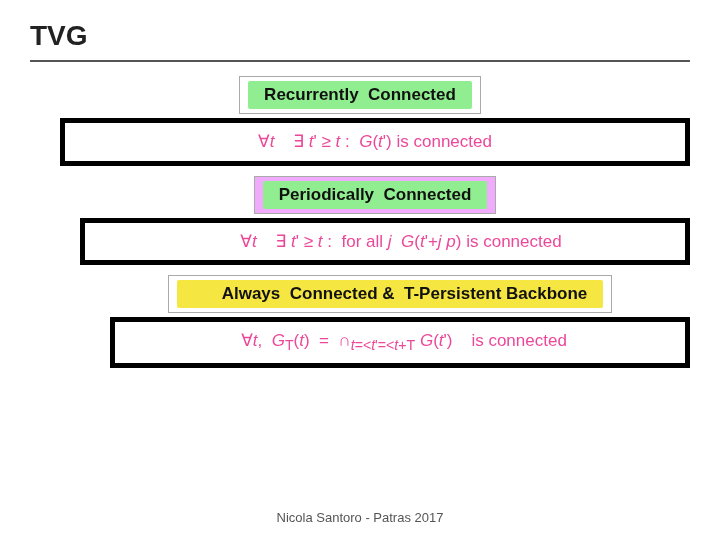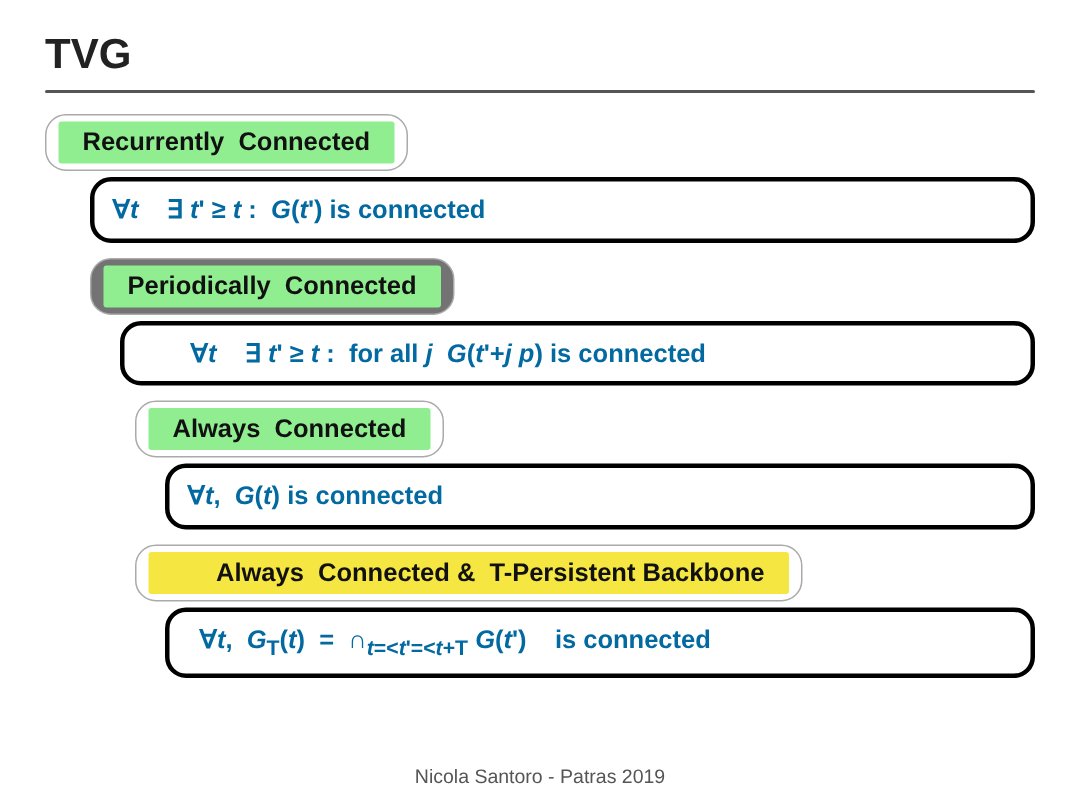--- a/index.html
+++ b/index.html
@@ -1,15 +1,15 @@
 <!DOCTYPE html>
 <html><head>
   <meta charset="utf-8">
   <style>
-    * { margin: 0; padding: 0; box-sizing: border-box; border-radius: 14px; }
+    * { margin: 0; padding: 0; box-sizing: border-box; }
 
     body {
       width: 720px;
       height: 540px;
       background: #ffffff;
       font-family: Arial, sans-serif;
       overflow: hidden;
       position: relative;
     }
 
@@ -46,20 +46,21 @@
     
     .divider {
       border: none;
       border-top: 2px solid #555;
       margin-bottom: 14px;
     }
 
     
     .section {
       margin-bottom: 10px;
+      text-align: center;
     }
 
     
     .section-header {
       display: inline-block;
       background: #90ee90;
       padding: 4px 16px;
       font-size: 17px;
       font-weight: bold;
       color: #111;
@@ -67,28 +68,27 @@
       border-radius: 2px;
     }
 
     .section-header.yellow {
       background: #f5e642;
     }
 
     
     .content-row {
       font-size: 17px;
-      color: #0369a1;
+      color: #ec4899;
       margin-left: 20px;
       margin-bottom: 4px;
       line-height: 1.5;
-      border: 3px solid #000000;
+      border: 5px solid #000000;
       padding: 6px 12px;
       background: #fff;
-      font-weight: bold;
     }
 
     
     .footer {
       position: absolute;
       bottom: 15px;
       left: 0;
       right: 0;
       text-align: center;
       font-size: 13px;
@@ -113,40 +113,32 @@
   <div class="section">
     <div style="border: 1px solid #aaa; padding: 4px 8px; background:#fff; display:inline-block; margin-bottom:4px;">
       <div class="section-header" style="margin-bottom:0;">Recurrently &nbsp;Connected</div>
     </div>
     <div class="content-row nested-box">
       <span>∀<i>t</i> &nbsp;&nbsp; ∃ <i>t</i>' ≥ <i>t</i> : &nbsp;<i>G</i>(<i>t</i>') is connected</span>
     </div>
   </div>
 
   <div class="section">
-    <div style="border: 1px solid #aaa; padding: 4px 8px; background:#737373; display:inline-block; margin-bottom:4px; margin-left:30px;">
+    <div style="border: 1px solid #aaa; padding: 4px 8px; background:#f0abfc; display:inline-block; margin-bottom:4px; margin-left:30px;">
       <div class="section-header" style="margin-bottom:0;">Periodically &nbsp;Connected</div>
     </div>
     <div class="content-row" style="margin-left:50px;padding-left:44px;">
       <span>∀<i>t</i> &nbsp;&nbsp; ∃ <i>t</i>' ≥ <i>t</i> : &nbsp;for all <i>j</i> &nbsp;<i>G</i>(<i>t</i>'+<i>j</i> <i>p</i>) is connected</span>
     </div>
   </div>
 
-  <div class="section">
-    <div style="border: 1px solid #aaa; padding: 4px 8px; background:#fff; display:inline-block; margin-bottom:4px; margin-left:60px;">
-      <div class="section-header" style="margin-bottom:0;">Always &nbsp;Connected</div>
-    </div>
-    <div class="content-row" style="margin-left:80px;">
-      <span>∀<i>t</i>, &nbsp;<i>G</i>(<i>t</i>) is connected</span>
-    </div>
-  </div>
 
   <div class="section">
     <div style="border: 1px solid #aaa; padding: 4px 8px; background:#fff; display:inline-block; margin-bottom:4px; margin-left:60px;">
       <div class="section-header yellow" style="margin-bottom:0;padding-left:45px;">Always &nbsp;Connected &amp; &nbsp;T-Persistent Backbone</div>
     </div>
     <div class="content-row" style="margin-left:80px;padding-left:20px;">
       <span>∀<i>t</i>, &nbsp;<i>G</i><sub>T</sub>(<i>t</i>) &nbsp;= &nbsp;∩<sub><i>t</i>=&lt;<i>t</i>'=&lt;<i>t</i>+T</sub> <i>G</i>(<i>t</i>') &nbsp;&nbsp; is connected</span>
     </div>
   </div>
 
-  <div class="footer">Nicola Santoro - Patras 2019</div>
+  <div class="footer">Nicola Santoro - Patras 2017</div>
 </div>
 
 </body></html>

